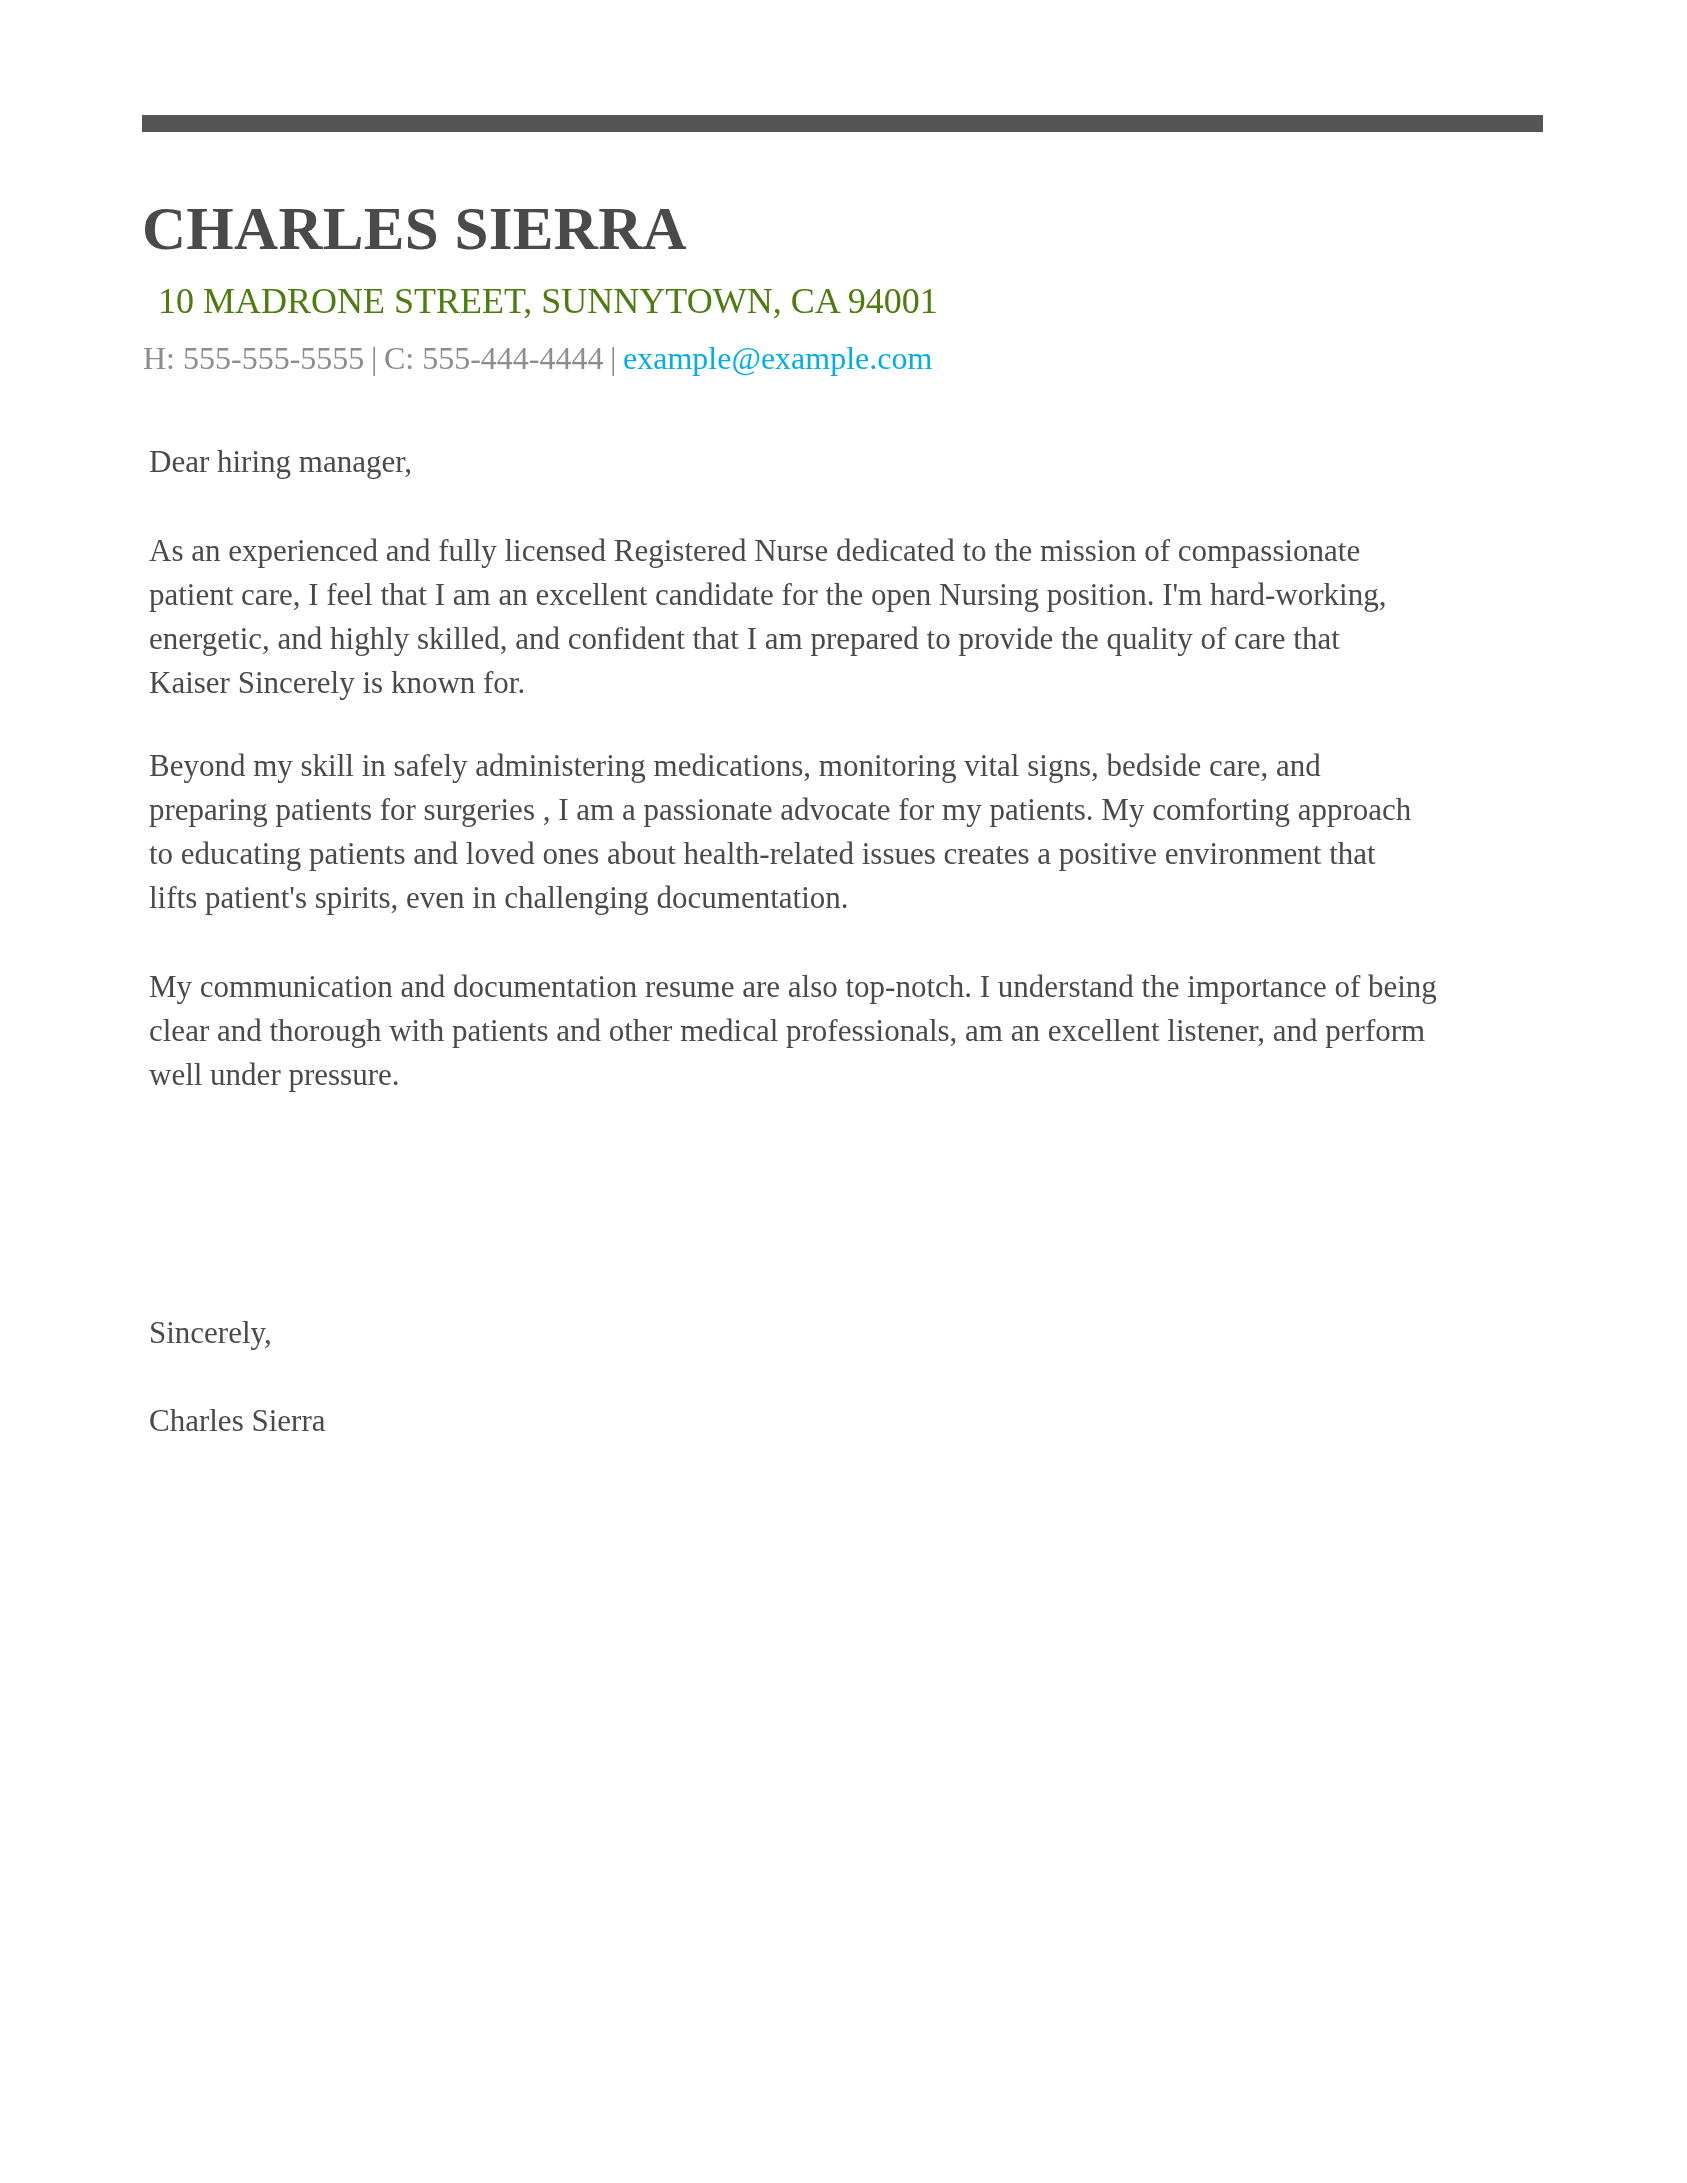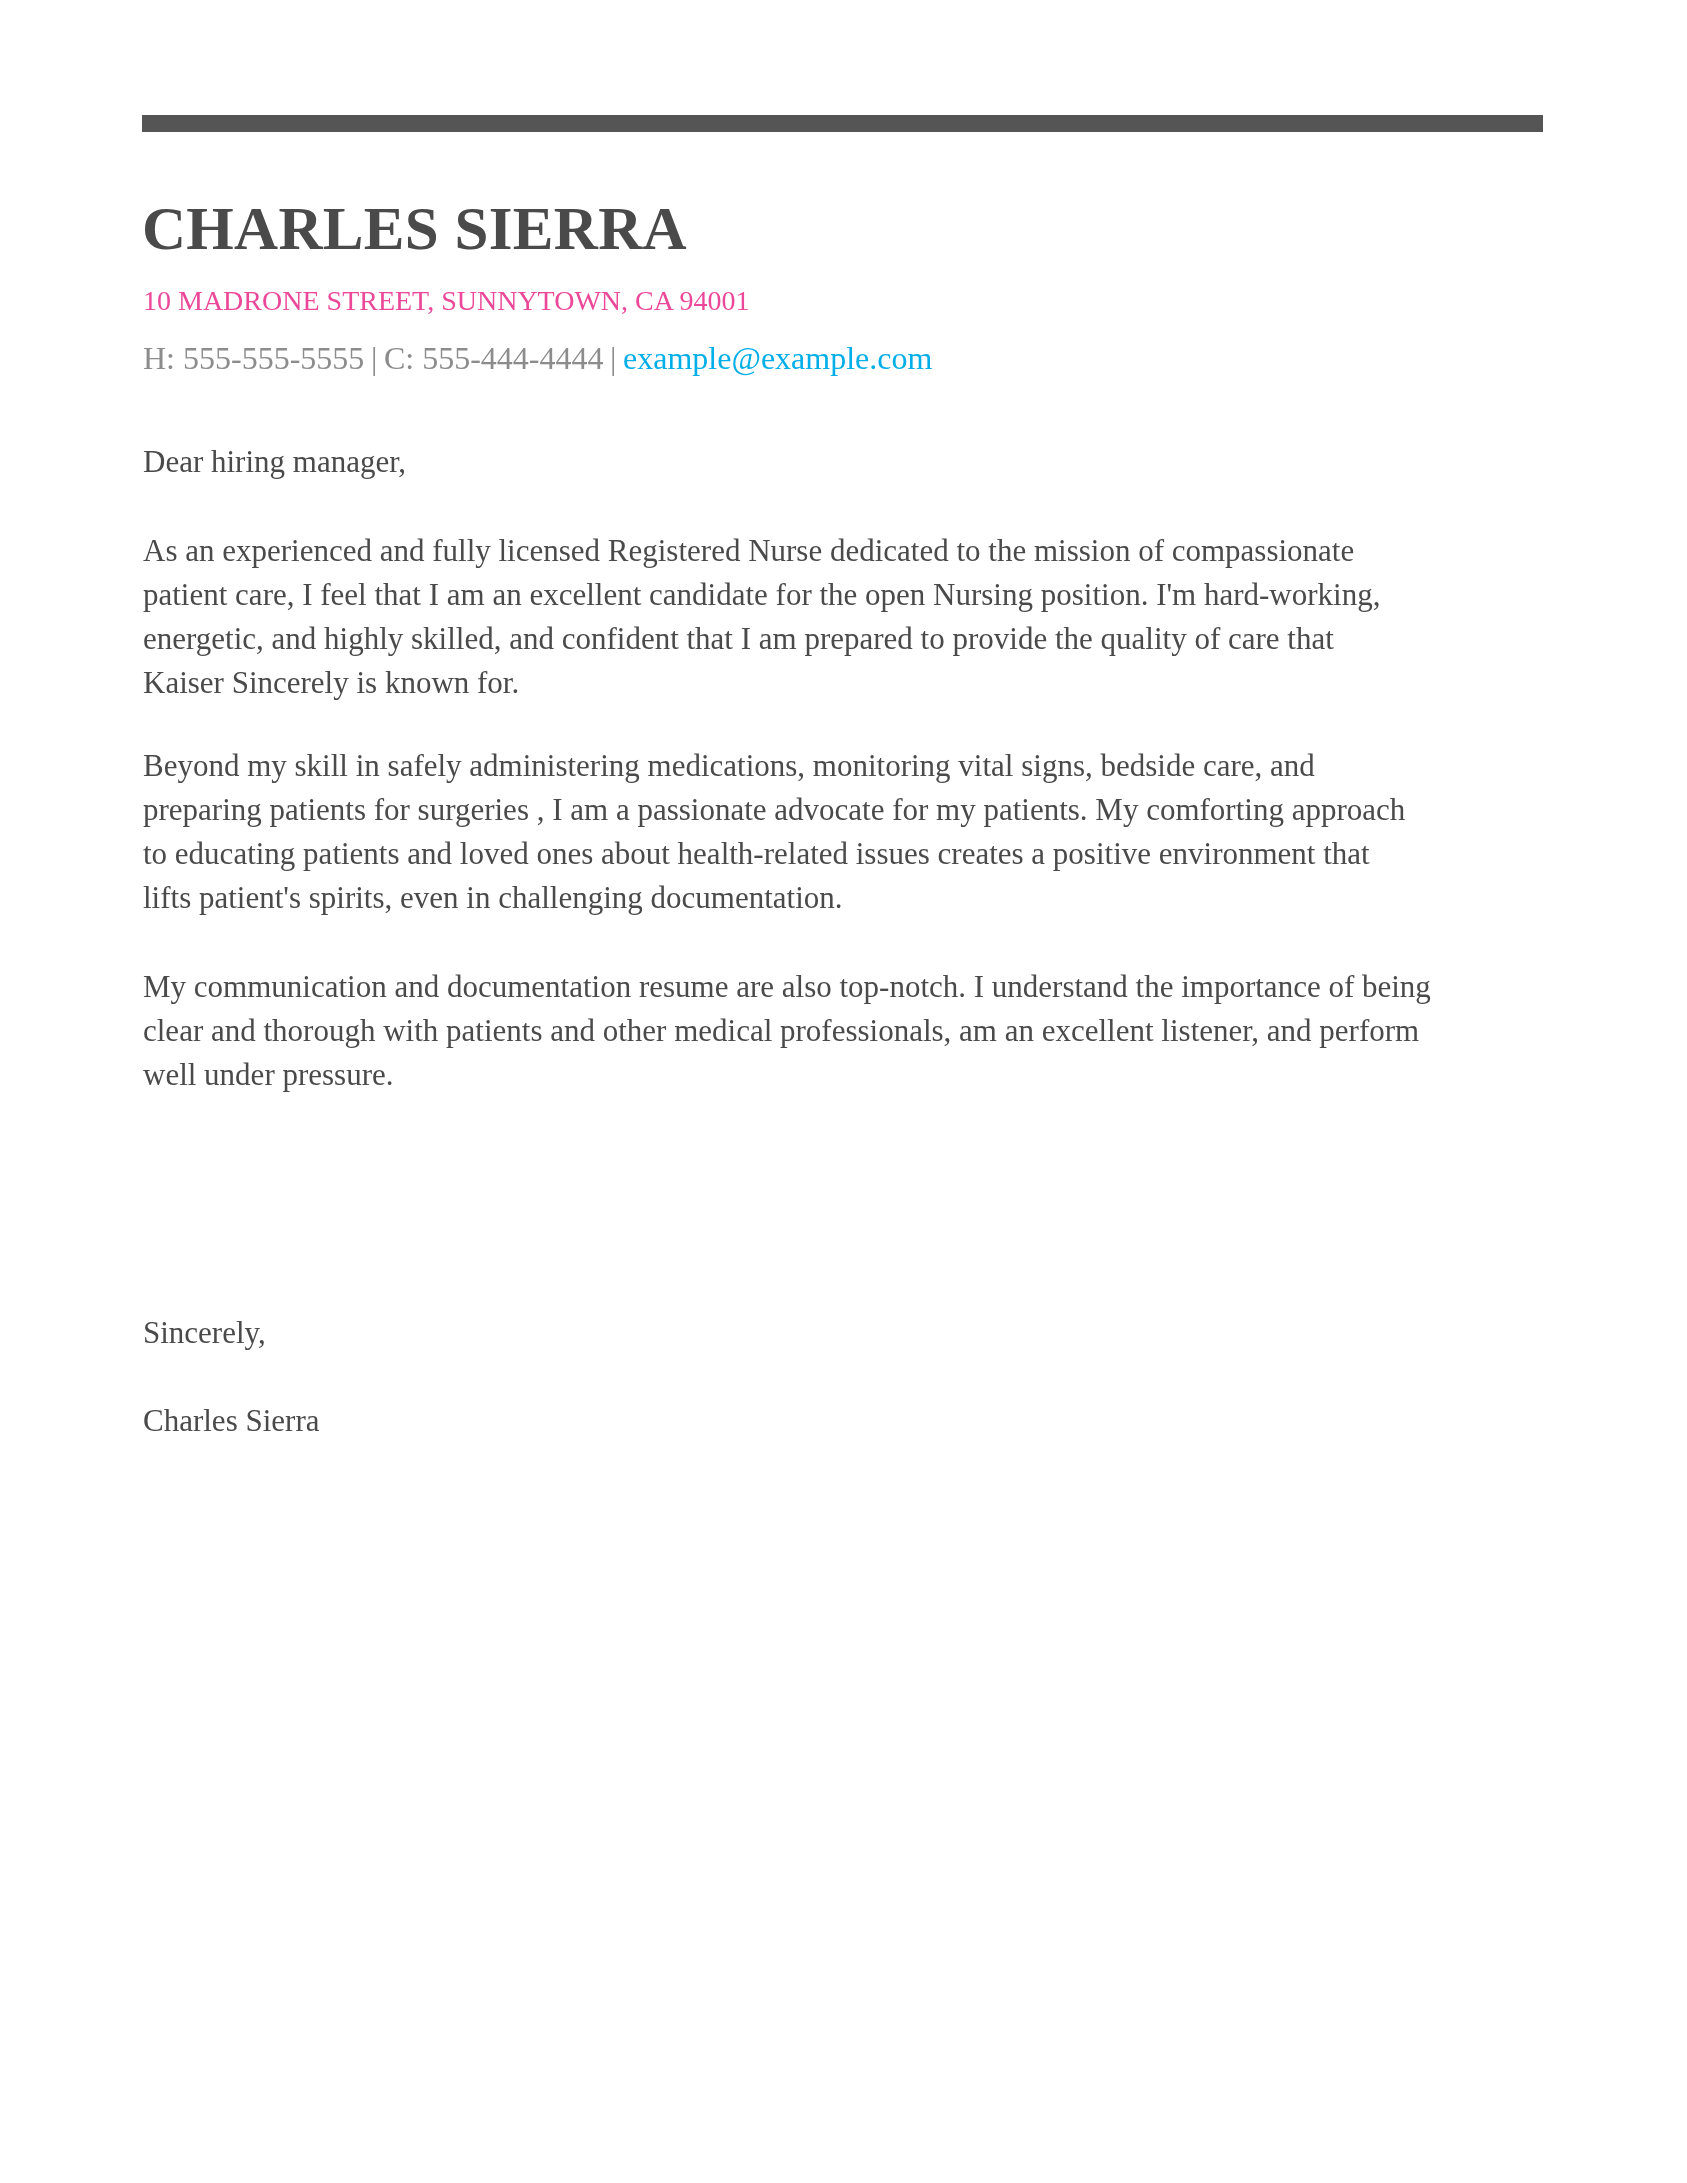--- a/index.html
+++ b/index.html
@@ -37,25 +37,25 @@
     font-family: "Liberation Serif", serif;
     font-weight: bold;
     font-size: 61px;
     line-height: 73px;
     color: #4a4a4a;
     letter-spacing: 0.3px;
     white-space: nowrap;
   }
   .address {
     position: absolute;
-    left: 143px;
+    left: 158px;
     top: 284px;
-    font-size: 28px;
+    font-size: 36px;
     line-height: 34px;
-    color: #ec4899;
+    color: #4d7c0f;
     white-space: nowrap;
   }
   .contact {
     position: absolute;
     left: 143px;
     top: 341px;
     font-size: 32px;
     line-height: 34px;
     color: #8c8c8c;
     white-space: nowrap;
@@ -64,21 +64,21 @@
     display: inline-block;
     padding: 0 6.6px;
     color: #8c8c8c;
   }
   .contact .email {
     color: #00aee8;
     text-decoration: none;
   }
   .body-text {
     position: absolute;
-    left: 143px;
+    left: 149px;
     font-size: 31px;
     line-height: 44px;
     color: #4a4a4a;
     white-space: nowrap;
   }
   .body-text .line {
     display: block;
   }
 </style>
 </head>

